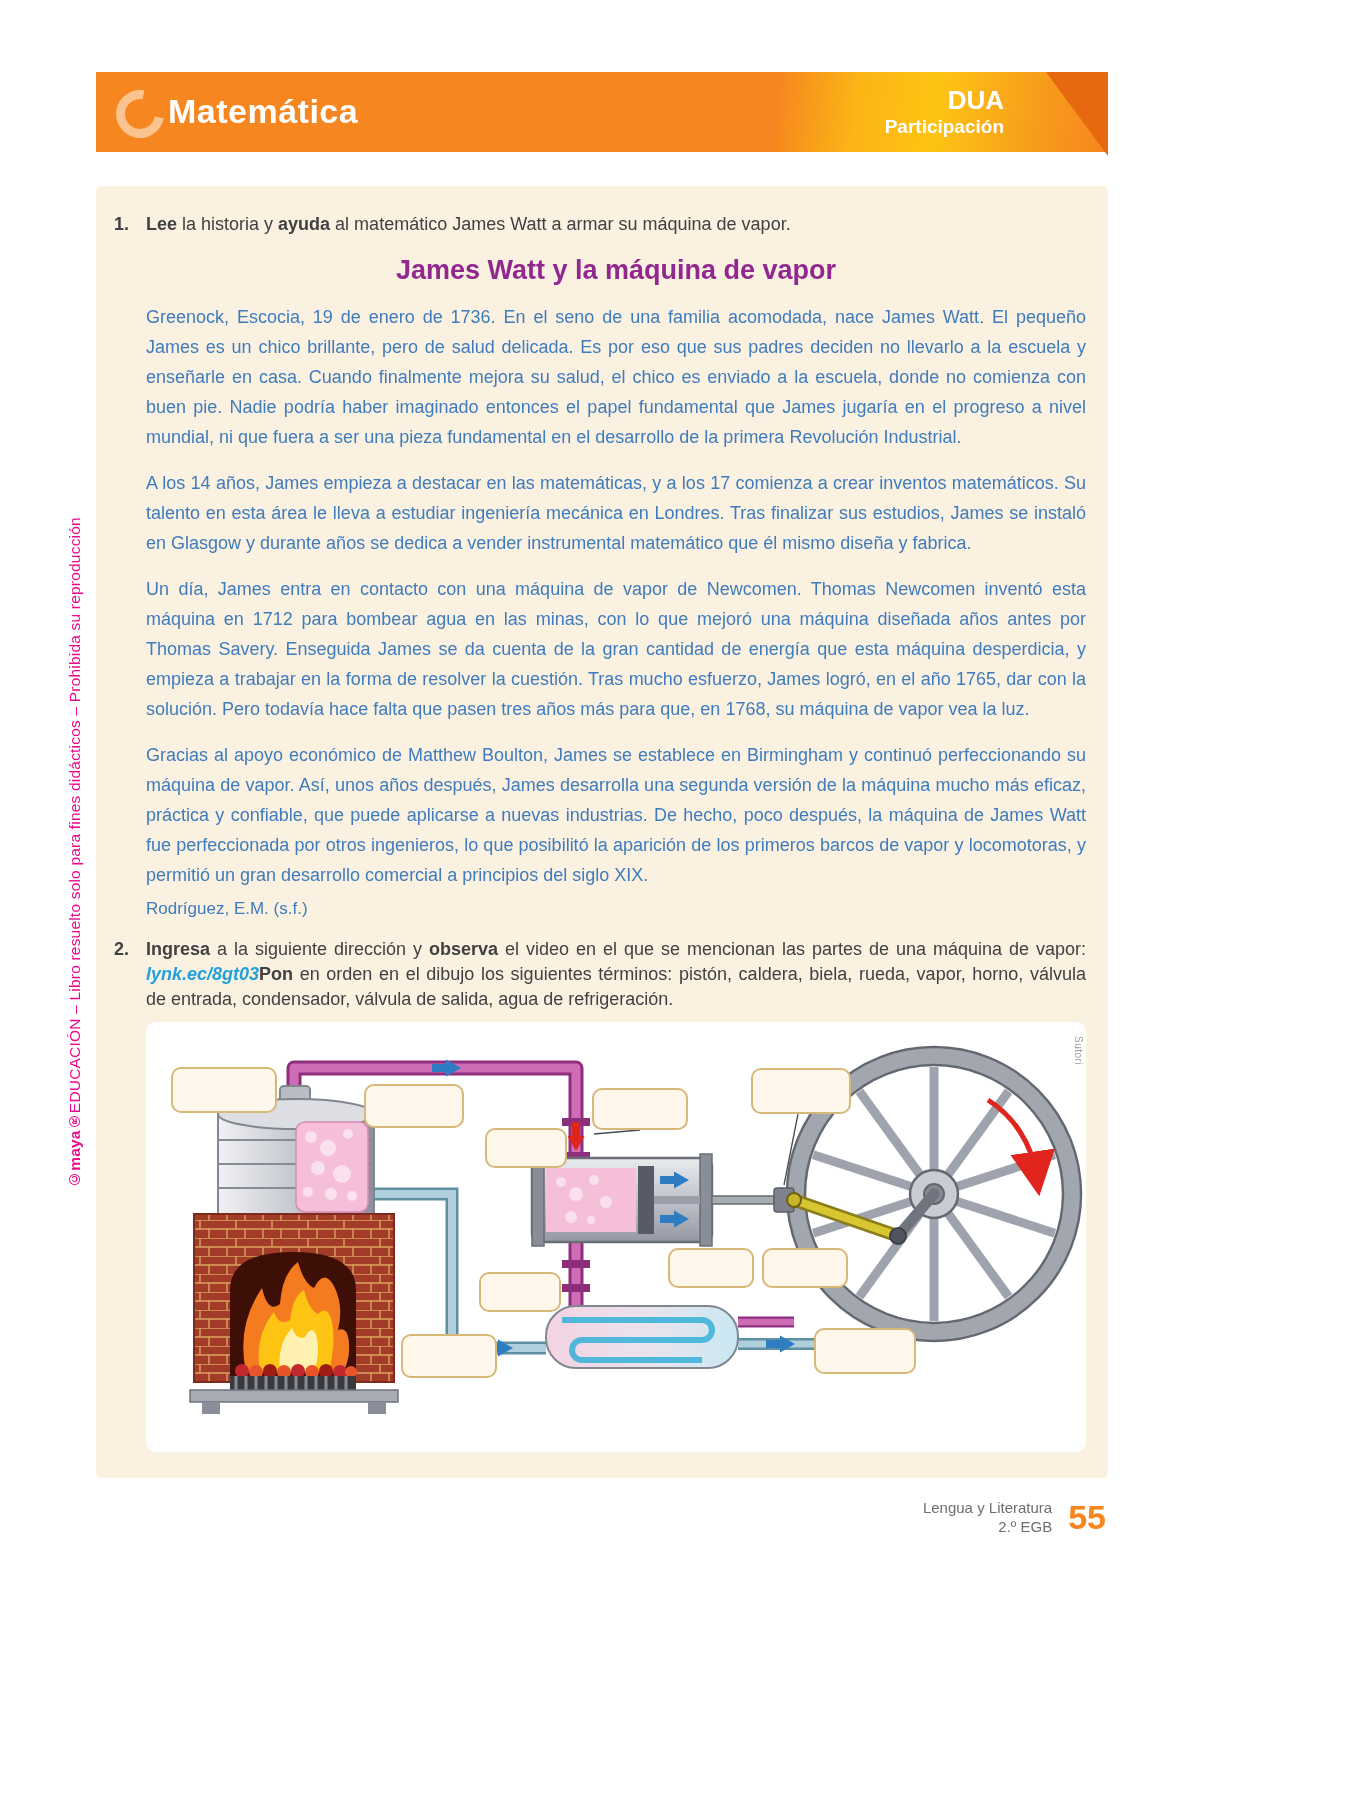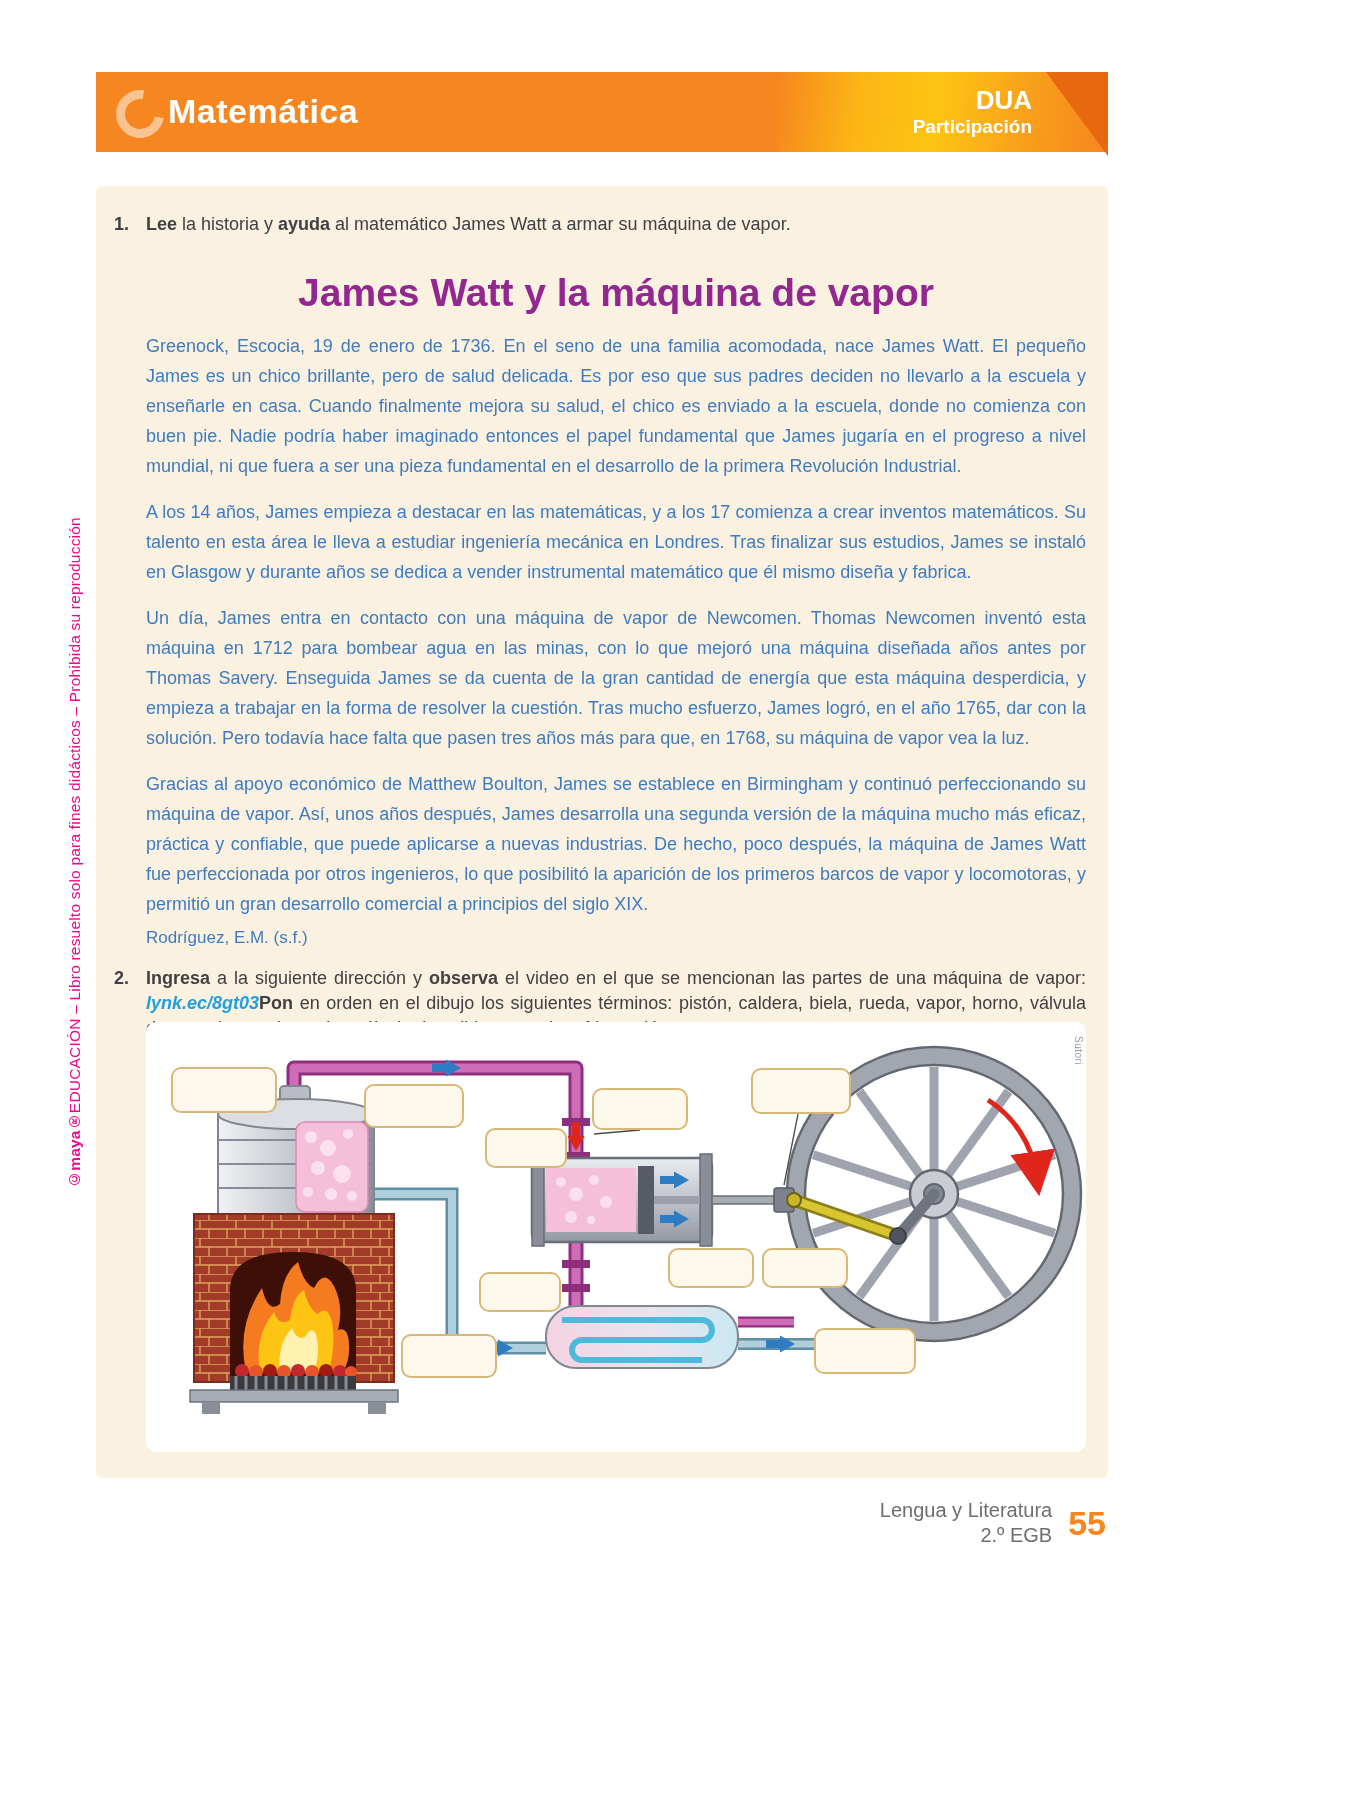--- a/index.html
+++ b/index.html
@@ -21,38 +21,38 @@
   .logo {
     position:absolute; left:20px; top:18px; width:30px; height:30px;
     border:9px solid rgba(255,255,255,.5); border-right-color:transparent;
     border-radius:50%; transform:rotate(-35deg);
   }
   .subject { position:absolute; left:72px; top:20px; font-size:34px; font-weight:bold; color:#fff; letter-spacing:.5px; }
   .dua-badge {
     position:absolute; right:0; top:0; width:330px; height:100%;
     background:linear-gradient(97deg, rgba(246,134,31,0) 0%, rgba(252,190,20,.85) 25%, #FDC413 48%, #F89C1C 78%, #F6861F 100%);
     display:flex; flex-direction:column; justify-content:center; align-items:flex-end;
-    padding-right:76px; box-sizing:border-box; color:#fff;
+    padding-right:104px; box-sizing:border-box; color:#fff;
   }
   .dua-line1 { font-size:26px; font-weight:bold; line-height:1.15; }
   .dua-line2 { font-size:19px; font-weight:bold; }
   .corner { position:absolute; right:0; top:0; width:62px; height:84px; background:#E8680F; clip-path:polygon(0 0,100% 0,100% 100%); }
 
   
   .content {
     position:absolute; left:96px; top:186px; width:1012px; height:1292px;
     background:#FBF1E1; border-radius:5px; box-sizing:border-box; padding-top:26px;
   }
   .item { display:flex; margin:0 22px 0 18px; color:#414042; font-size:18px; line-height:25px; }
   .item .num { width:32px; flex:none; font-weight:bold; }
   .item .itext { flex:1; text-align:justify; }
   .item .itext b { font-weight:bold; }
   .link { color:#21A0DC; font-style:italic; font-weight:bold; text-decoration:none; cursor:pointer; }
 
-  .reading-title { margin:34px 22px 0 50px; text-align:center; color:#92278F; font-size:39px; font-weight:bold; }
+  .reading-title { margin:18px 22px 0 50px; text-align:center; color:#92278F; font-size:27px; font-weight:bold; }
   .para { margin:16px 22px 0 50px; color:#3E7CBE; font-size:18px; line-height:30px; text-align:justify; }
   .attribution { margin:9px 22px 0 50px; color:#3E7CBE; font-size:17px; text-align:left; }
   .item2 { margin-top:18px; }
 
   
   .diagram-card {
     position:absolute; top:836px; left:50px; width:940px; height:430px;
     background:#ffffff; border-radius:10px;
   }
   .diagram-card svg { position:absolute; left:0; top:0; }
@@ -60,21 +60,21 @@
     position:absolute; border:2px solid #D8B878; border-radius:10px;
     background:#FDF8EB; box-sizing:border-box;
   }
   .credit {
     position:absolute; top:14px; right:2px; writing-mode:vertical-rl;
     font-size:10px; color:#9B9B9B; letter-spacing:.5px;
   }
 
   
   .footer { position:absolute; top:1498px; right:244px; display:flex; align-items:center; gap:16px; }
-  .footer-text { text-align:right; color:#6D6E71; font-size:20px; line-height:1.25; }
+  .footer-text { text-align:right; color:#6D6E71; font-size:15px; line-height:1.25; }
   .page-num { color:#F6861F; font-size:34px; font-weight:bold; }
 </style>
 </head>
 <body>
 
 <div class="page">
 
   <div class="side-copy"><span class="brand">©maya®</span><span>EDUCACIÓN – Libro resuelto solo para fines didácticos – Prohibida su reproducción</span></div>
 
   <div class="header">

